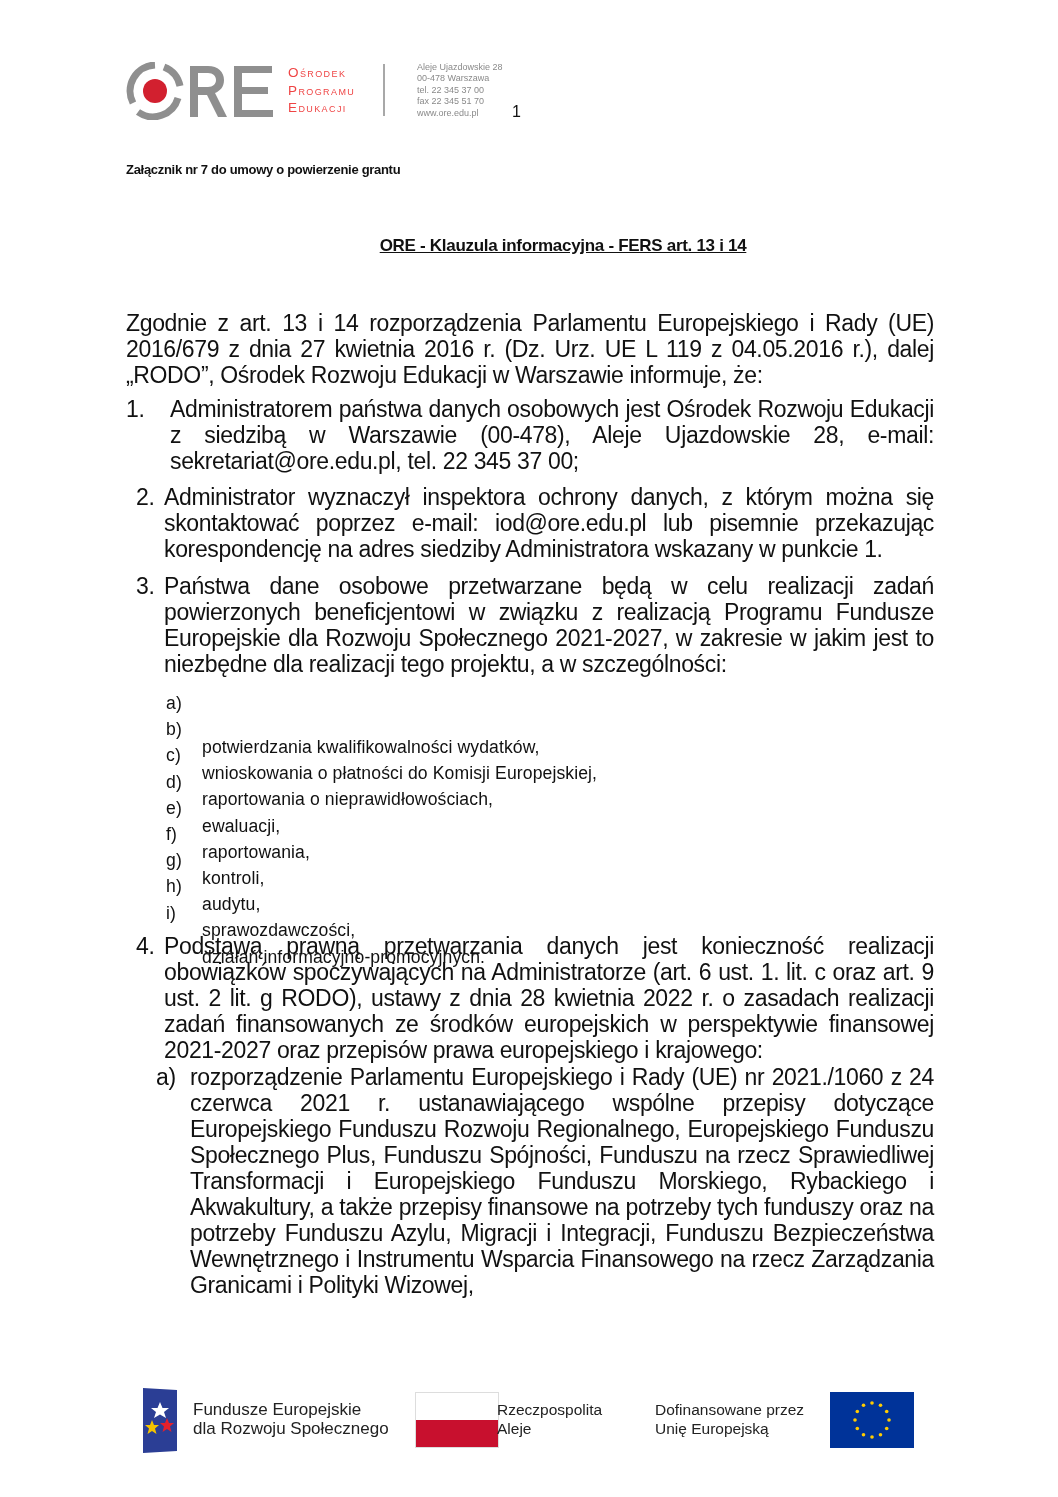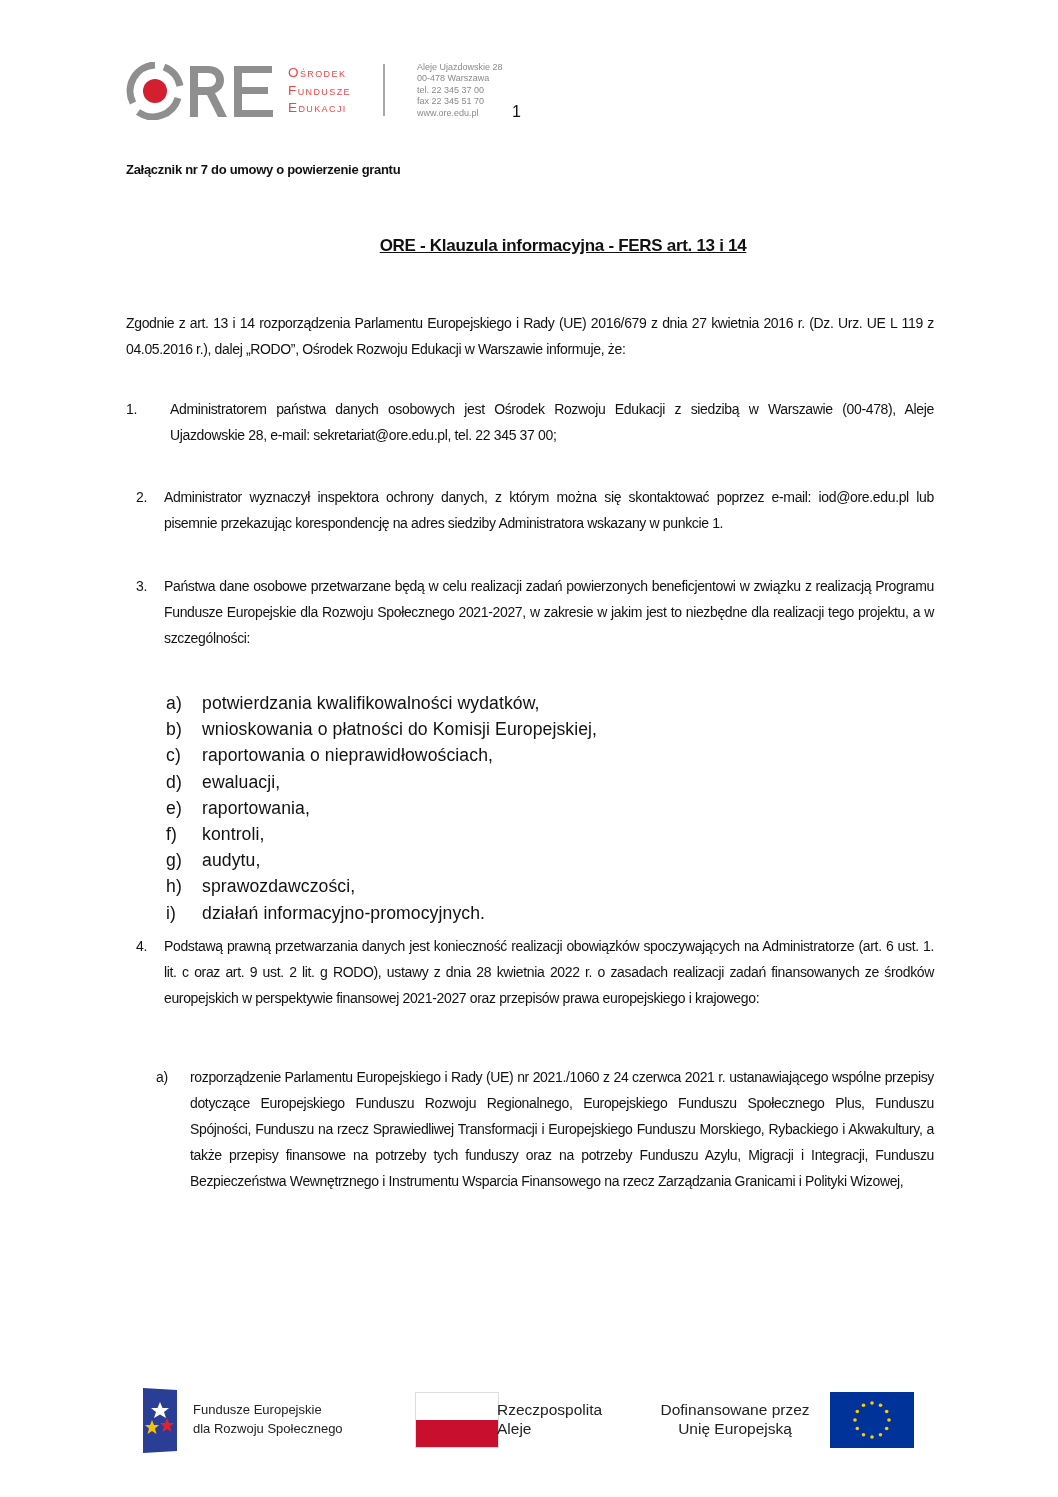--- a/index.html
+++ b/index.html
@@ -7,69 +7,69 @@
          font-family: "Liberation Sans", sans-serif; color: #111; }
   .abs { position: absolute; }
 
   
   .logo-ore { left: 126px; top: 62px; width: 150px; height: 58px; }
   .ore-name { left: 288px; top: 64px; font-size: 13.5px; color: #ef4444; line-height: 17.5px; letter-spacing: 1.4px; font-variant: small-caps; }
   .hdr-div { left: 383px; top: 64px; width: 2px; height: 52px; background: #a8a8a8; }
   .ore-addr { left: 417px; top: 62px; font-size: 9px; color: #8a8a8a; line-height: 11.4px; }
   .page-num { left: 512px; top: 103px; font-size: 16px; color: #111; }
 
-  .doc-text { font-family: "Liberation Sans Narrow", "Liberation Sans", sans-serif; font-size: 14px; line-height: 26px; letter-spacing: -0.35px; }
+  .doc-text { font-family: "Liberation Sans Narrow", "Liberation Sans", sans-serif; font-size: 23px; line-height: 26px; letter-spacing: -0.35px; }
   .annex { left: 126px; top: 162px; font-size: 13px; font-weight: bold; letter-spacing: -0.3px; }
   .title { left: 0; width: 1058px; top: 236px; text-align: center; font-size: 17px; font-weight: bold; text-decoration: underline; letter-spacing: -0.3px; padding-left: 68px; box-sizing: border-box; }
 
   .para { left: 126px; width: 808px; text-align: justify; }
   .intro { top: 310px; }
 
   .item { position: absolute; left: 126px; width: 808px; text-align: justify; }
   .item .num { position: absolute; left: 0; top: 0; }
   .item .body { padding-left: 38px; }
 
   .subitems { position: absolute; left: 166px; top: 690px; font-size: 17.6px; line-height: 26.2px; letter-spacing: 0.1px; }
   .sub { position: relative; height: 26.2px; white-space: nowrap; }
   .sub .letter { position: absolute; left: 0; }
-  .sub .txt { position: absolute; left: 36px; }
+  .sub .txt { position: absolute; left: 36px; margin-top: 44px; }
 
   .sub4a { position: absolute; left: 156px; width: 778px; text-align: justify; }
   .sub4a .letter { position: absolute; left: 0; top: 0; }
   .sub4a .body { padding-left: 34px; }
 
   
   .fe-logo { left: 140px; top: 1388px; width: 40px; height: 65px; }
-  .fe-text { left: 193px; top: 1400px; font-size: 13px; line-height: 19px; color: #222; }
+  .fe-text { left: 193px; top: 1400px; font-size: 17px; line-height: 19px; color: #222; }
   .pl-flag { left: 415px; top: 1392px; width: 84px; height: 56px; border: 1px solid #ddd; box-sizing: border-box; }
   .pl-flag .w { height: 50%; background: #fff; }
   .pl-flag .r { height: 50%; background: #c8102e; }
   .pl-text { left: 497px; top: 1400px; font-size: 15.5px; line-height: 19px; color: #222; }
-  .eu-text { left: 655px; top: 1400px; font-size: 15.5px; line-height: 19px; color: #222; text-align: center; width: 160px; }
+  .eu-text { left: 655px; top: 1400px; font-size: 15.5px; line-height: 19px; color: #222; text-align: left; width: 160px; }
   .eu-flag { left: 830px; top: 1392px; width: 84px; height: 56px; background: #003399; }
 </style>
 </head>
 <body>
 
 <svg class="abs logo-ore" viewBox="0 0 150 58">
   <g>
     <path d="M 29 3 A 26 26 0 0 0 7 41" fill="none" stroke="#8f8f8f" stroke-width="7"></path>
     <path d="M 12 50 A 26 26 0 0 0 52 36" fill="none" stroke="#8f8f8f" stroke-width="7"></path>
     <path d="M 38 5 A 26 26 0 0 1 54 24" fill="none" stroke="#8f8f8f" stroke-width="7"></path>
     <circle cx="29" cy="29" r="12" fill="#d2202f"></circle>
   </g>
   <g fill="#8f8f8f">
     <path d="M64 4 h18 c10 0 16 6 16 14 c0 7 -4 11 -9 13 l12 24 h-9 l-11 -22 h-9 v22 h-8 z M72 11 v14 h10 c5 0 8 -3 8 -7 c0 -4 -3 -7 -8 -7 z"></path>
     <path d="M108 4 h38 v7 h-30 v14 h26 v7 h-26 v16 h31 v7 h-39 z"></path>
   </g>
 </svg>
 
 <div class="abs ore-name">
   <div>Ośrodek</div>
-  <div>Fundusze</div>
+  <div>Programu</div>
   <div>Edukacji</div>
 </div>
 <div class="abs hdr-div"></div>
 <div class="abs ore-addr">
   <div>Aleje Ujazdowskie 28</div>
   <div>00-478 Warszawa</div>
   <div>tel. 22 345 37 00</div>
   <div>fax 22 345 51 70</div>
   <div>www.ore.edu.pl</div>
 </div>

